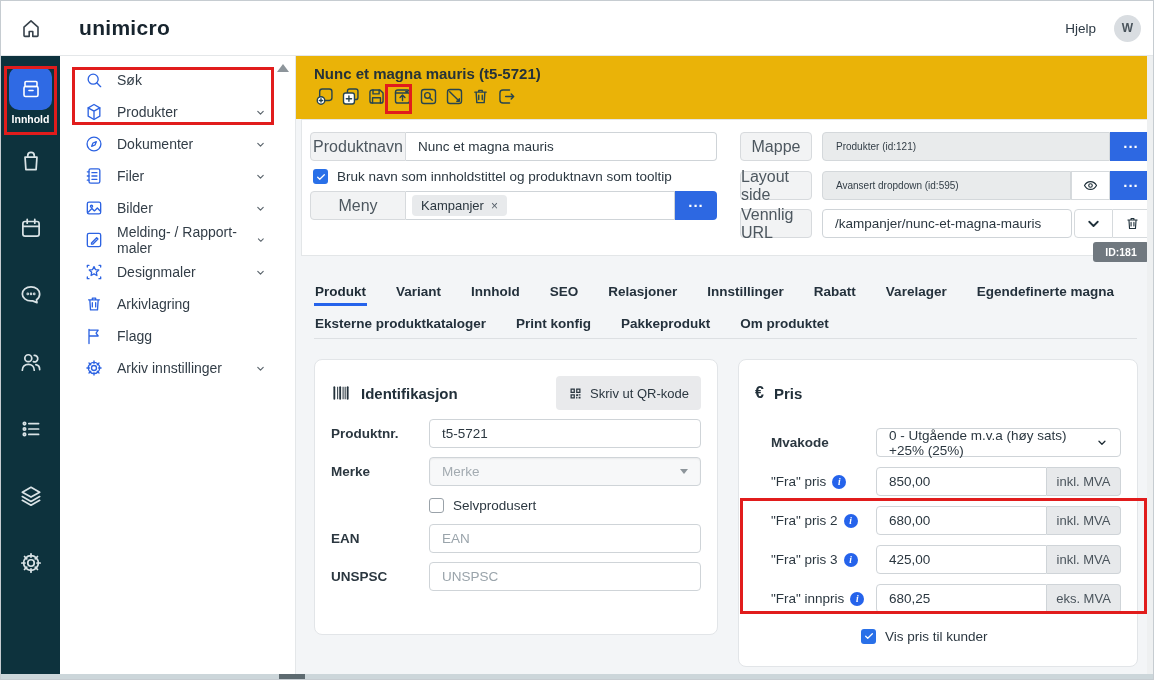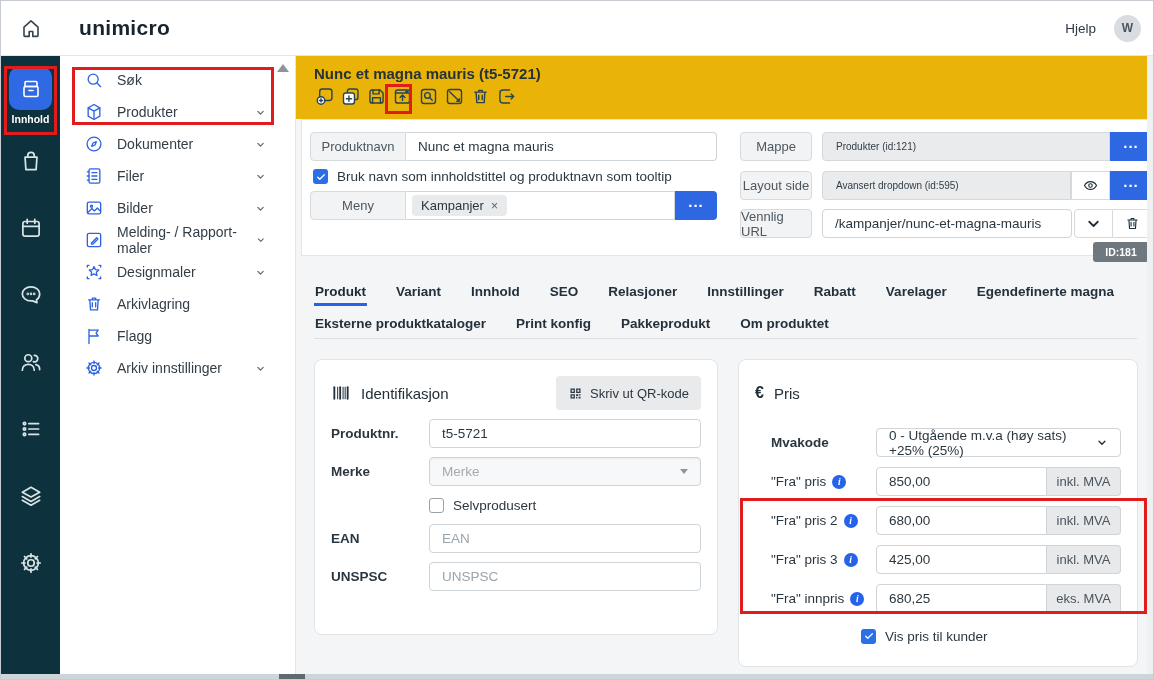--- a/index.html
+++ b/index.html
@@ -51,21 +51,21 @@
   .toolbar button { width:23px; height:24px; border:none; background:none; color:#27444f;
                     padding:0; cursor:pointer; }
   .toolbar svg { width:21px; height:21px; margin:auto; }
 
   .band { position:absolute; top:63px; left:5px; right:0; height:137px; background:#fff;
           border:1px solid #e3e6e8; border-right:none; }
   .col-left { position:absolute; left:8px; top:0; width:407px; }
   .col-right { position:absolute; left:438px; top:0; width:412px; }
 
   .frow { position:absolute; left:0; right:0; display:flex; align-items:stretch; height:29px; }
-  .prefix { background:#f2f3f4; border:1px solid #d7dadd; color:#4d575f; font-size:13px;
+  .prefix { background:#f2f3f4; border:1px solid #d7dadd; color:#4d575f; font-size:16px;
             display:flex; align-items:center; justify-content:center; flex:none;
             border-radius:4px 0 0 4px; }
   .col-left .prefix { width:96px; }
   .col-right .prefix { width:72px; border-radius:4px; margin-right:10px; }
   .tin { flex:1; border:1px solid #cfd4d8; border-left:none; border-radius:0 4px 4px 0;
          font-size:13.5px; color:#2b3740; padding:0 12px; font-family:inherit; min-width:0; }
   .valbox { flex:1; background:#e9ebec; border:1px solid #d4d8db; color:#323d46; font-size:10px;
             display:flex; align-items:center; padding:0 13px; border-radius:4px 0 0 4px; min-width:0; }
   .bluebtn { width:42px; flex:none; background:#2d68e2; color:#fff; border:none; border-radius:0 4px 4px 0;
              font-size:15px; font-weight:700; letter-spacing:1px; line-height:10px; padding-bottom:8px; cursor:pointer; }
@@ -93,21 +93,21 @@
   .tabs { position:absolute; top:222px; left:18px; right:16px; border-bottom:1px solid #dde0e3; height:61px; }
   .trow { display:flex; gap:28px; height:29px; align-items:center; }
   .tab { font-size:13.5px; font-weight:700; color:#24313c; cursor:pointer; padding:5px 1px 7px; }
   .tab.active { box-shadow:inset 0 -3px 0 #2563eb; color:#1d2a34; }
 
   
   .card { position:absolute; background:#fff; border:1px solid #e2e5e8; border-radius:8px; padding:16px; }
   .card-ident { left:18px; top:303px; width:404px; height:276px; }
   .card-price { left:442px; top:303px; width:400px; height:308px; }
   .card-head { display:flex; align-items:center; height:34px; }
-  .card-title { font-size:15px; font-weight:400; color:#22303a; margin-left:10px; }
+  .card-title { font-size:15px; font-weight:700; color:#22303a; margin-left:10px; }
   .card-head .hicon { color:#22303a; width:20px; height:20px; }
   .euro { font-size:16px; font-weight:700; color:#22303a; }
   .qrbtn { margin-left:auto; background:#e9eaec; border:none; border-radius:4px; height:34px;
            padding:0 12px; font-size:13px; color:#2b3740; display:flex; align-items:center; gap:7px;
            cursor:pointer; font-family:inherit; }
   .qrbtn svg { width:15px; height:15px; }
 
   .crow { display:flex; align-items:center; height:29px; margin-top:9px; }
   .crow:first-of-type { margin-top:26px; }
   .clabel { width:98px; flex:none; font-size:13.5px; font-weight:700; color:#2b3740;

